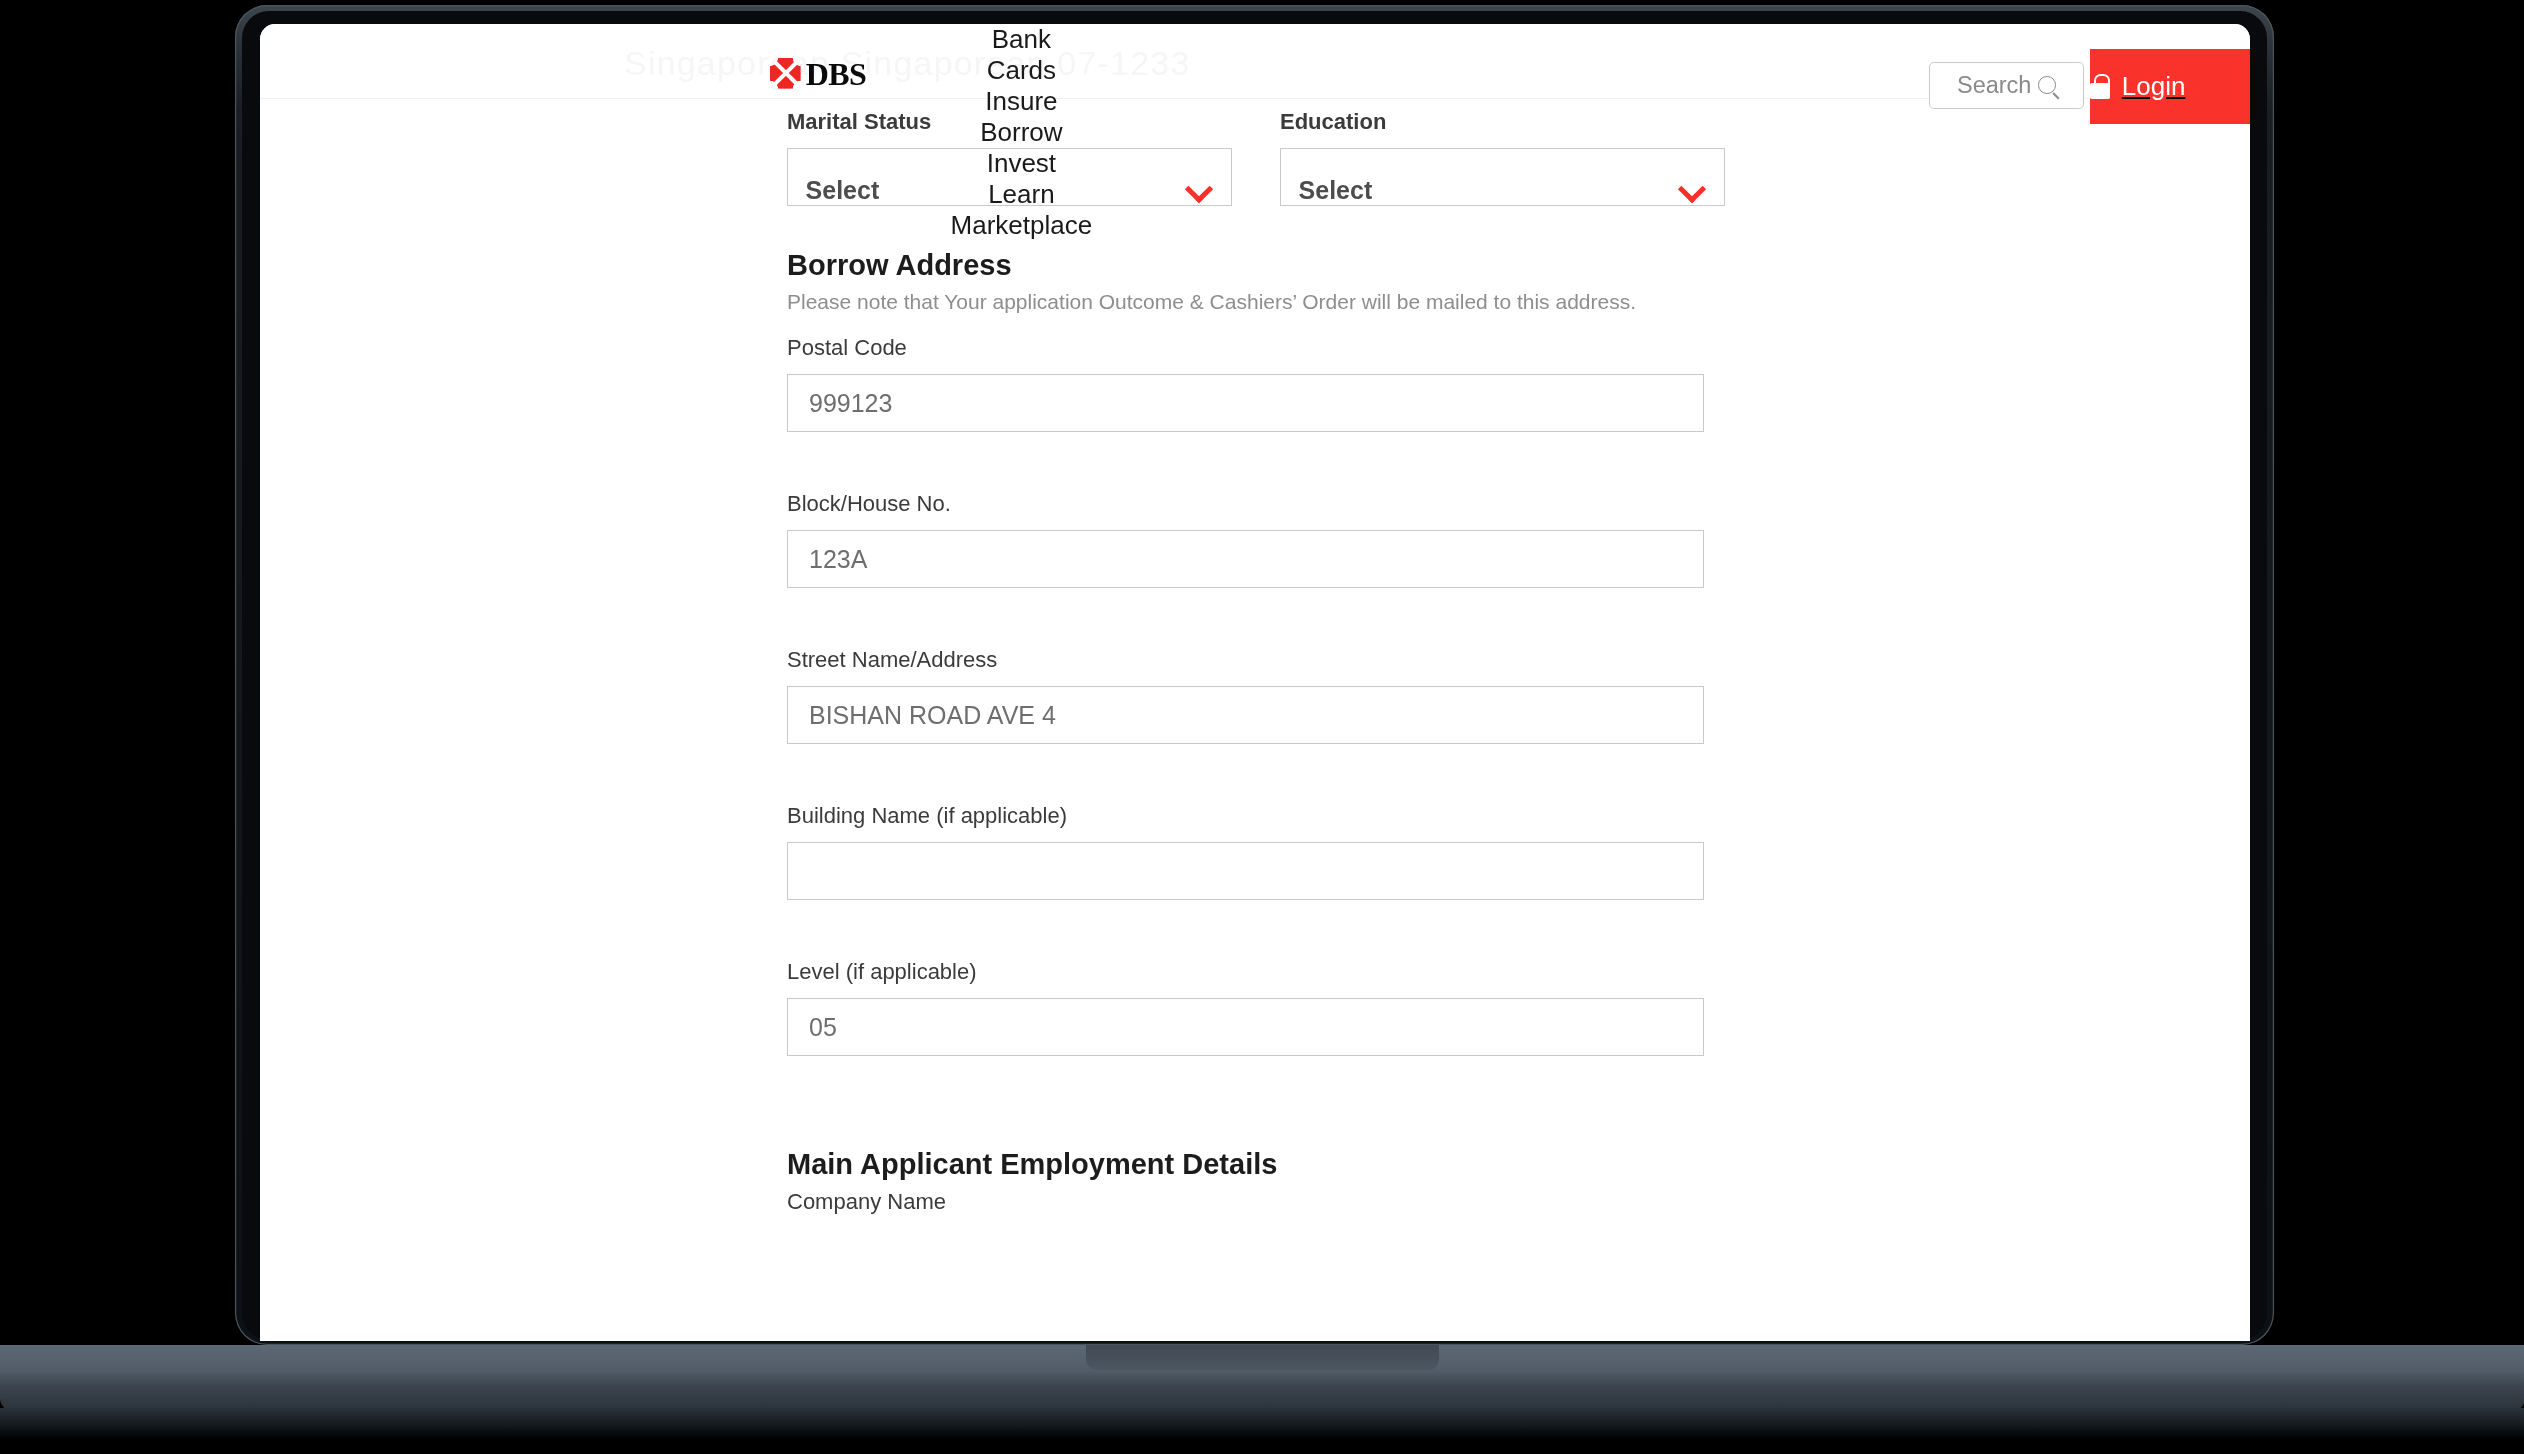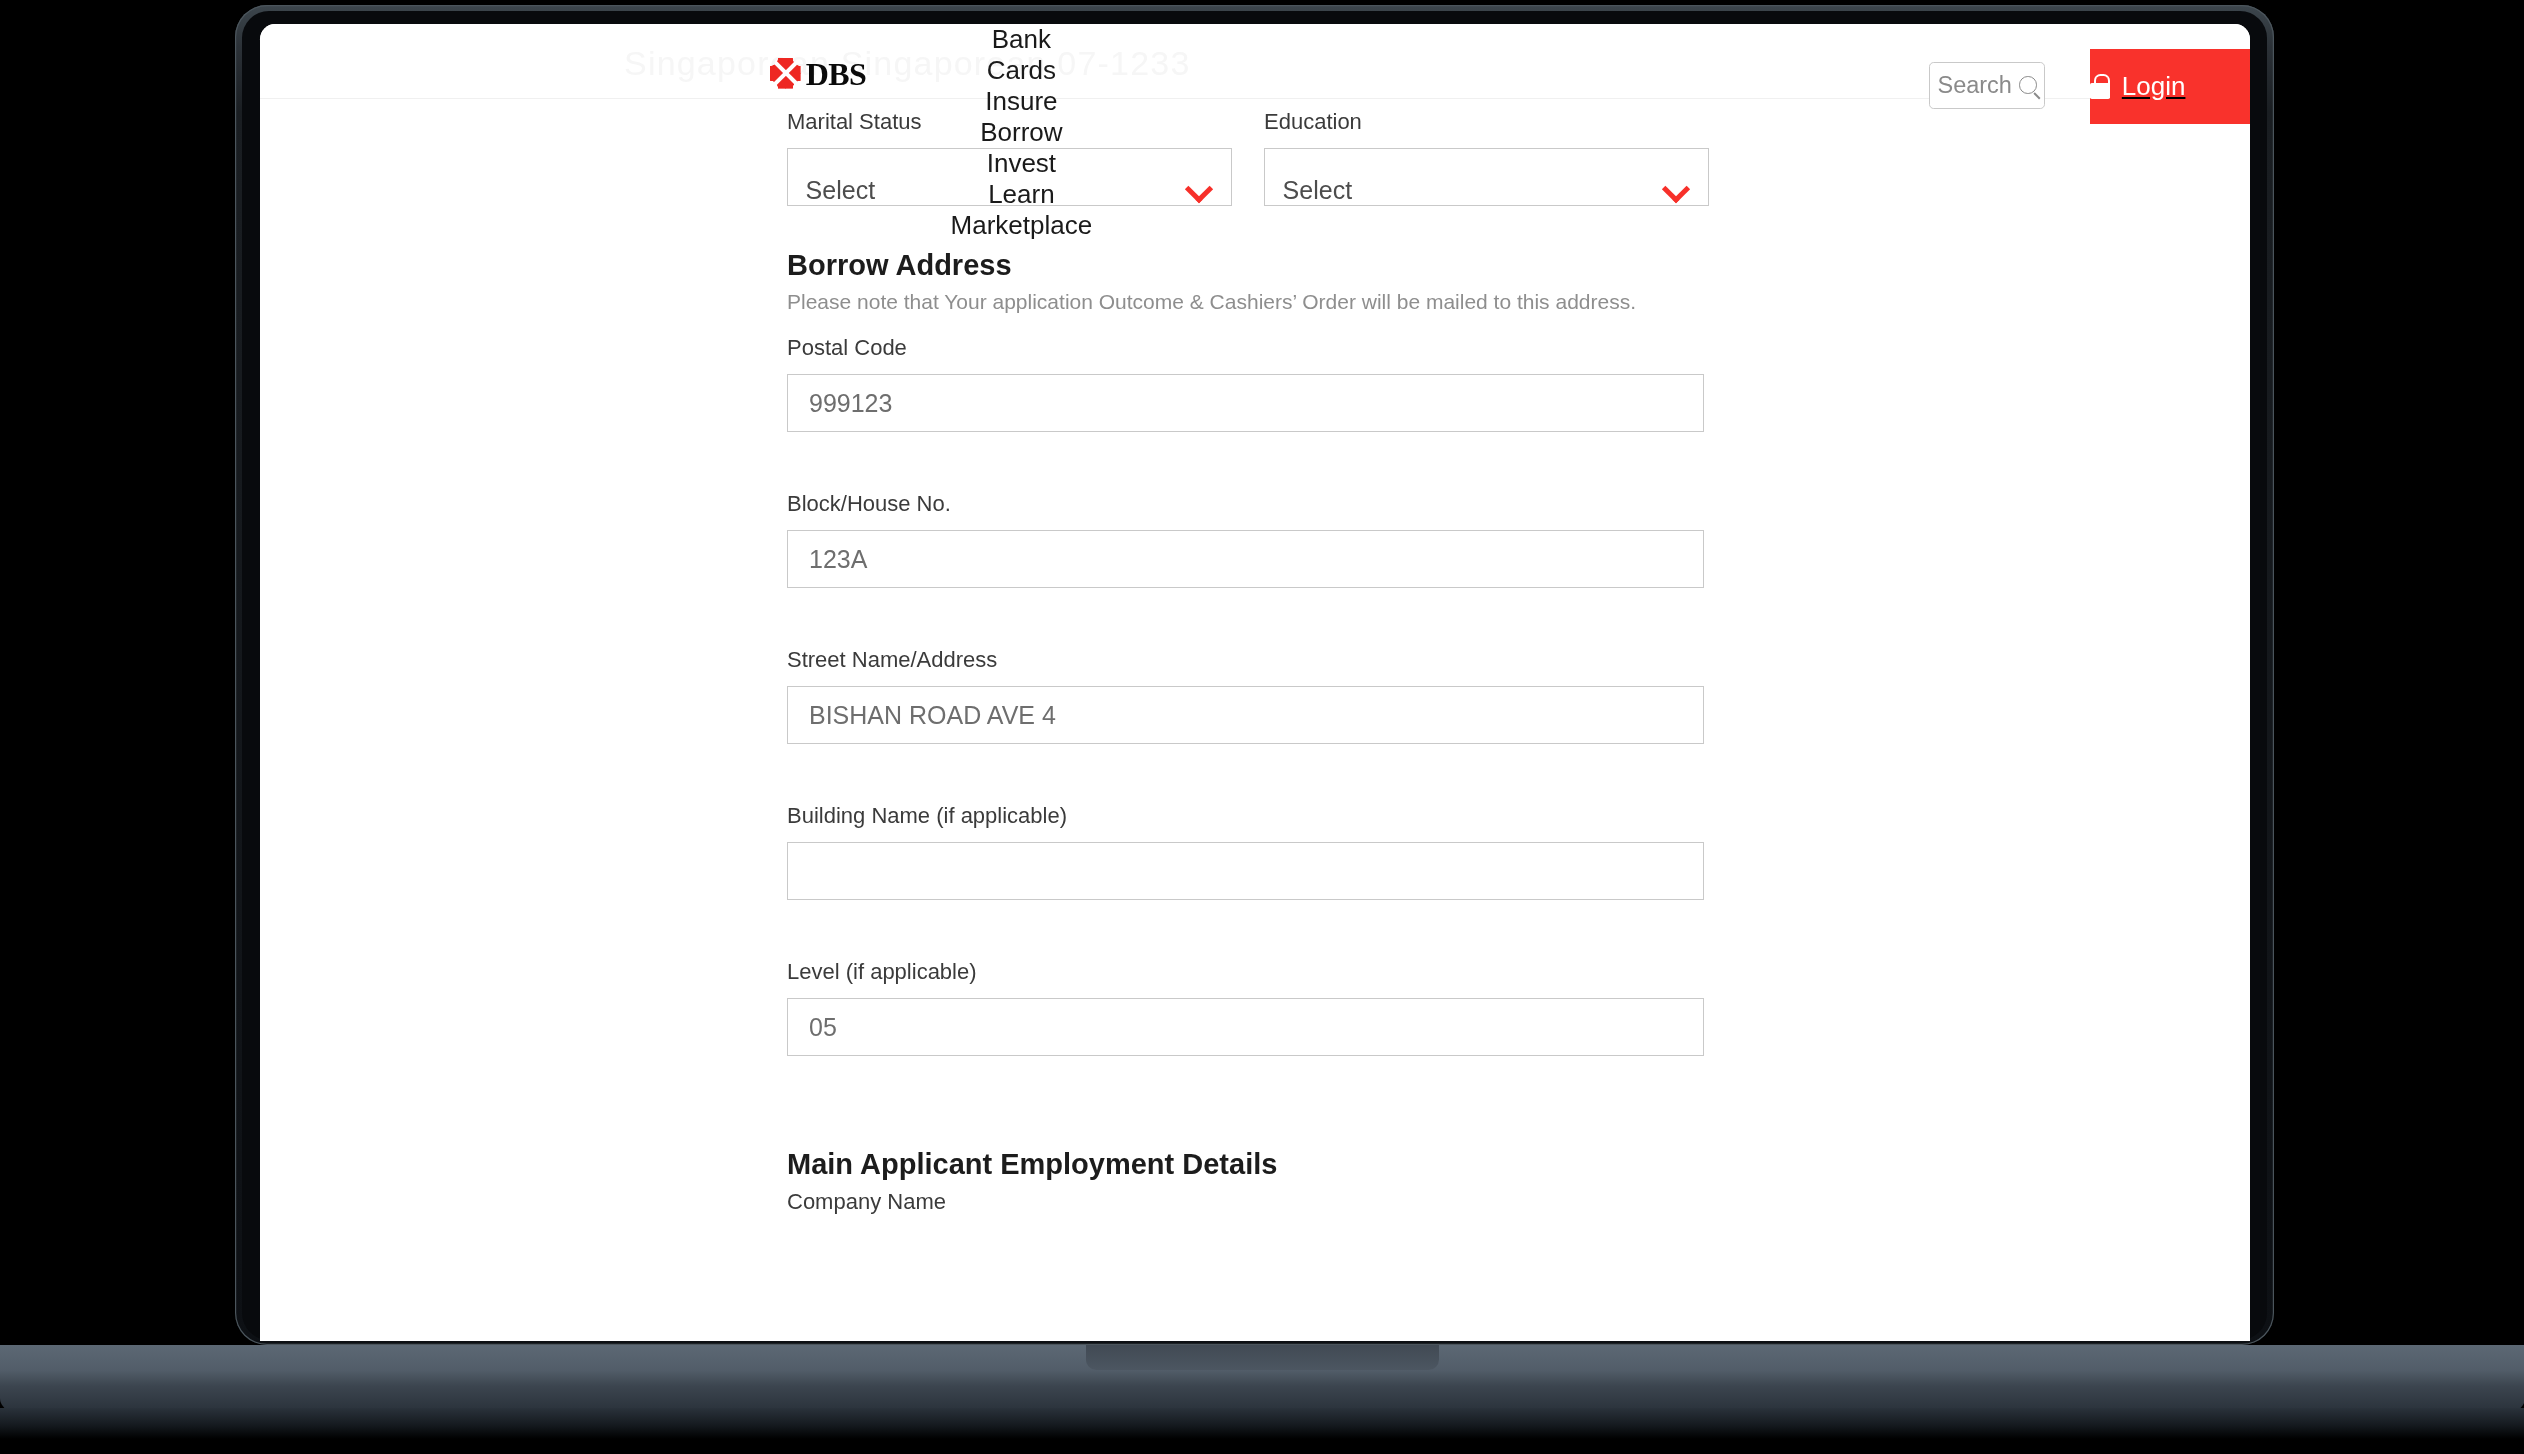--- a/index.html
+++ b/index.html
@@ -173,21 +173,21 @@
     width: 1.8px;
     height: 39px;
     background: #cfcfcf;
     margin: 0 17.6px;
   }
 
   #search-box {
     position: absolute;
     left: 1669px;
     top: 38px;
-    width: 116px;
+    width: 155px;
     height: 47px;
     border: 1.2px solid #c9c9c9;
     border-radius: 4.7px;
     display: flex;
     align-items: center;
     justify-content: center;
     gap: 7px;
     background: #ffffff;
     z-index: 2;
     cursor: text;
@@ -270,21 +270,21 @@
     border: 1.2px solid #c9c9c9;
     background: #ffffff;
     display: flex;
     align-items: center;
     padding-left: 21px;
     font-size: 25px;
     color: #6e6e6e;
     cursor: text;
   }
 
-  .select-row { display: flex; gap: 32px; }
+  .select-row { display: flex; gap: 48px; font-weight: bold; }
   .select-group { width: 445px; }
   .select-input {
     width: 445px;
     height: 58px;
     border: 1.2px solid #c9c9c9;
     background: #ffffff;
     display: flex;
     align-items: flex-end;
     justify-content: space-between;
     padding: 0 22px 0 17.6px;

